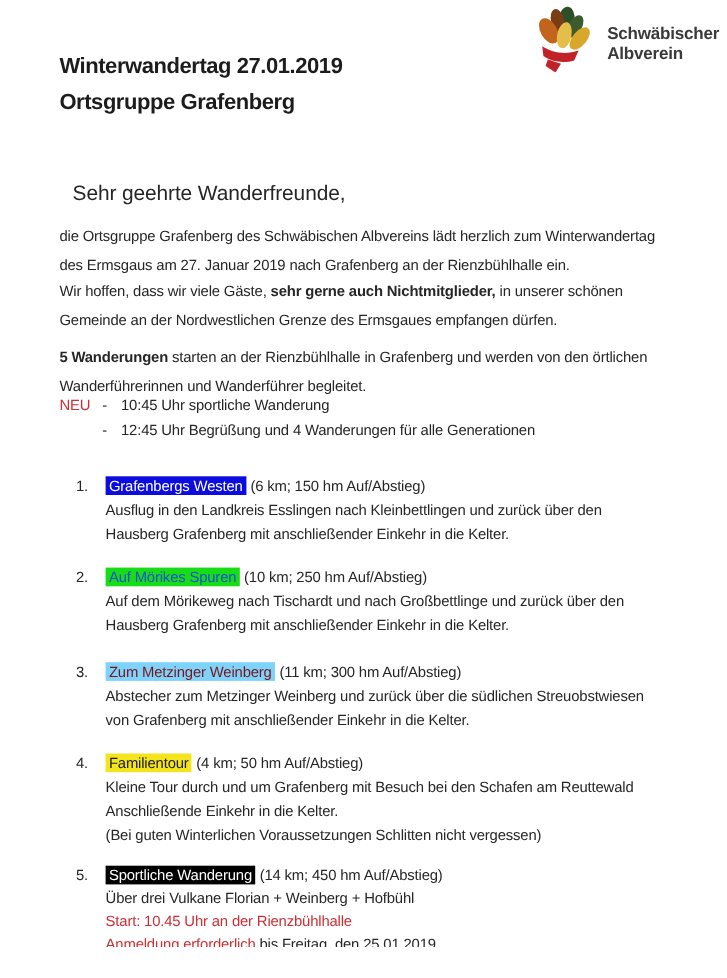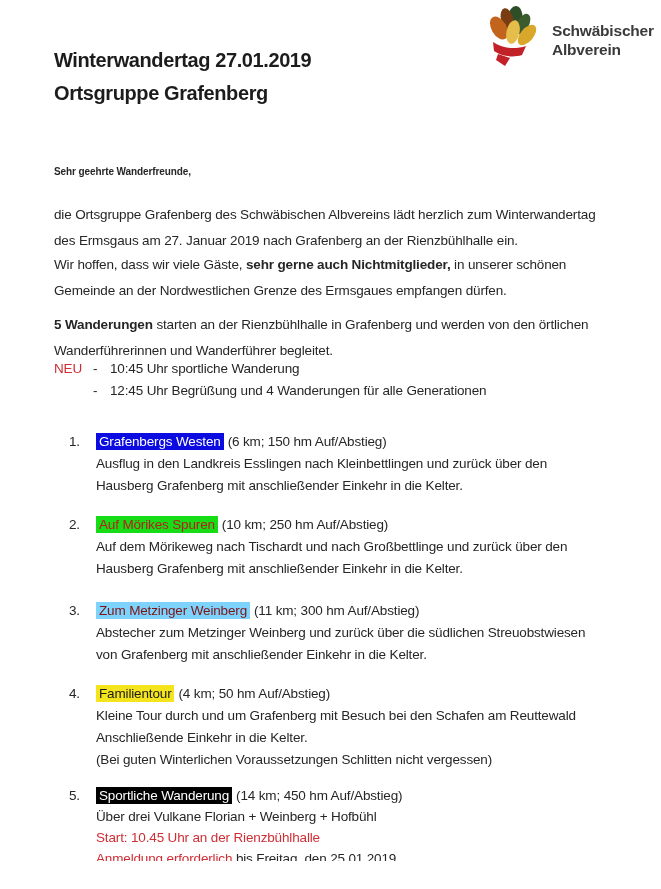--- a/index.html
+++ b/index.html
@@ -12,21 +12,21 @@
 
   
   .logo{position:absolute;left:486px;top:4px;display:flex;align-items:flex-start;}
   .logo svg{display:block;}
   .logo-text{margin:17px 0 0 9px;font-size:15.5px;font-weight:700;line-height:19px;color:#3a3a3a;letter-spacing:-0.2px;}
 
   
   .title{left:54px;top:44px;font-size:20px;font-weight:700;line-height:33px;letter-spacing:-0.4px;color:#1c1c1c;}
 
   
-  .salutation{left:54px;top:166px;font-size:10px;font-weight:700;letter-spacing:-0.1px;}
+  .salutation{left:66px;top:166px;font-size:19px;font-weight:400;letter-spacing:-0.1px;}
   .para{left:54px;font-size:13.5px;line-height:26px;letter-spacing:-0.15px;}
   .p1{top:202px;}
   .p2{top:252px;}
   .overview{top:312px;}
 
   
   .neu-line{left:54px;font-size:13.5px;letter-spacing:-0.15px;}
   .neu1{top:361px;}
   .neu2{top:383px;}
   .neu-label{display:inline-block;width:39px;font-weight:400;}
@@ -101,21 +101,21 @@
 
   <div class="abs tour t1">
     <span class="tour-num">1.</span>
     <div><span class="tour-name" style="background-color: rgb(12, 12, 224); color: rgb(255, 255, 255);">Grafenbergs Westen</span><span class="tour-stats">(6 km; 150 hm Auf/Abstieg)</span></div>
     <div>Ausflug in den Landkreis Esslingen nach Kleinbettlingen und zurück über den</div>
     <div>Hausberg Grafenberg mit anschließender Einkehr in die Kelter.</div>
   </div>
 
   <div class="abs tour t2">
     <span class="tour-num">2.</span>
-    <div><span class="tour-name" style="background-color: rgb(23, 221, 23); color: #b91c1c;">Auf Mörikes Spuren</span><span class="tour-stats">(10 km; 250 hm Auf/Abstieg)</span></div>
+    <div><span class="tour-name" style="background-color: rgb(23, 221, 23); color: #1d4ed8;">Auf Mörikes Spuren</span><span class="tour-stats">(10 km; 250 hm Auf/Abstieg)</span></div>
     <div>Auf dem Mörikeweg nach Tischardt und nach Großbettlinge und zurück über den</div>
     <div>Hausberg Grafenberg mit anschließender Einkehr in die Kelter.</div>
   </div>
 
   <div class="abs tour t3">
     <span class="tour-num">3.</span>
     <div><span class="tour-name" style="background-color: #7dd3fc; color: rgb(124, 20, 22);">Zum Metzinger Weinberg</span><span class="tour-stats">(11 km; 300 hm Auf/Abstieg)</span></div>
     <div>Abstecher zum Metzinger Weinberg und zurück über die südlichen Streuobstwiesen</div>
     <div>von Grafenberg mit anschließender Einkehr in die Kelter.</div>
   </div>

